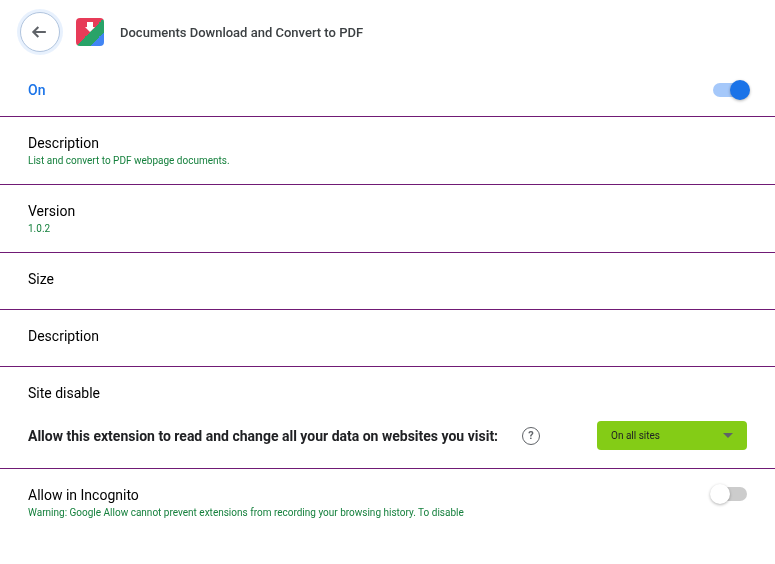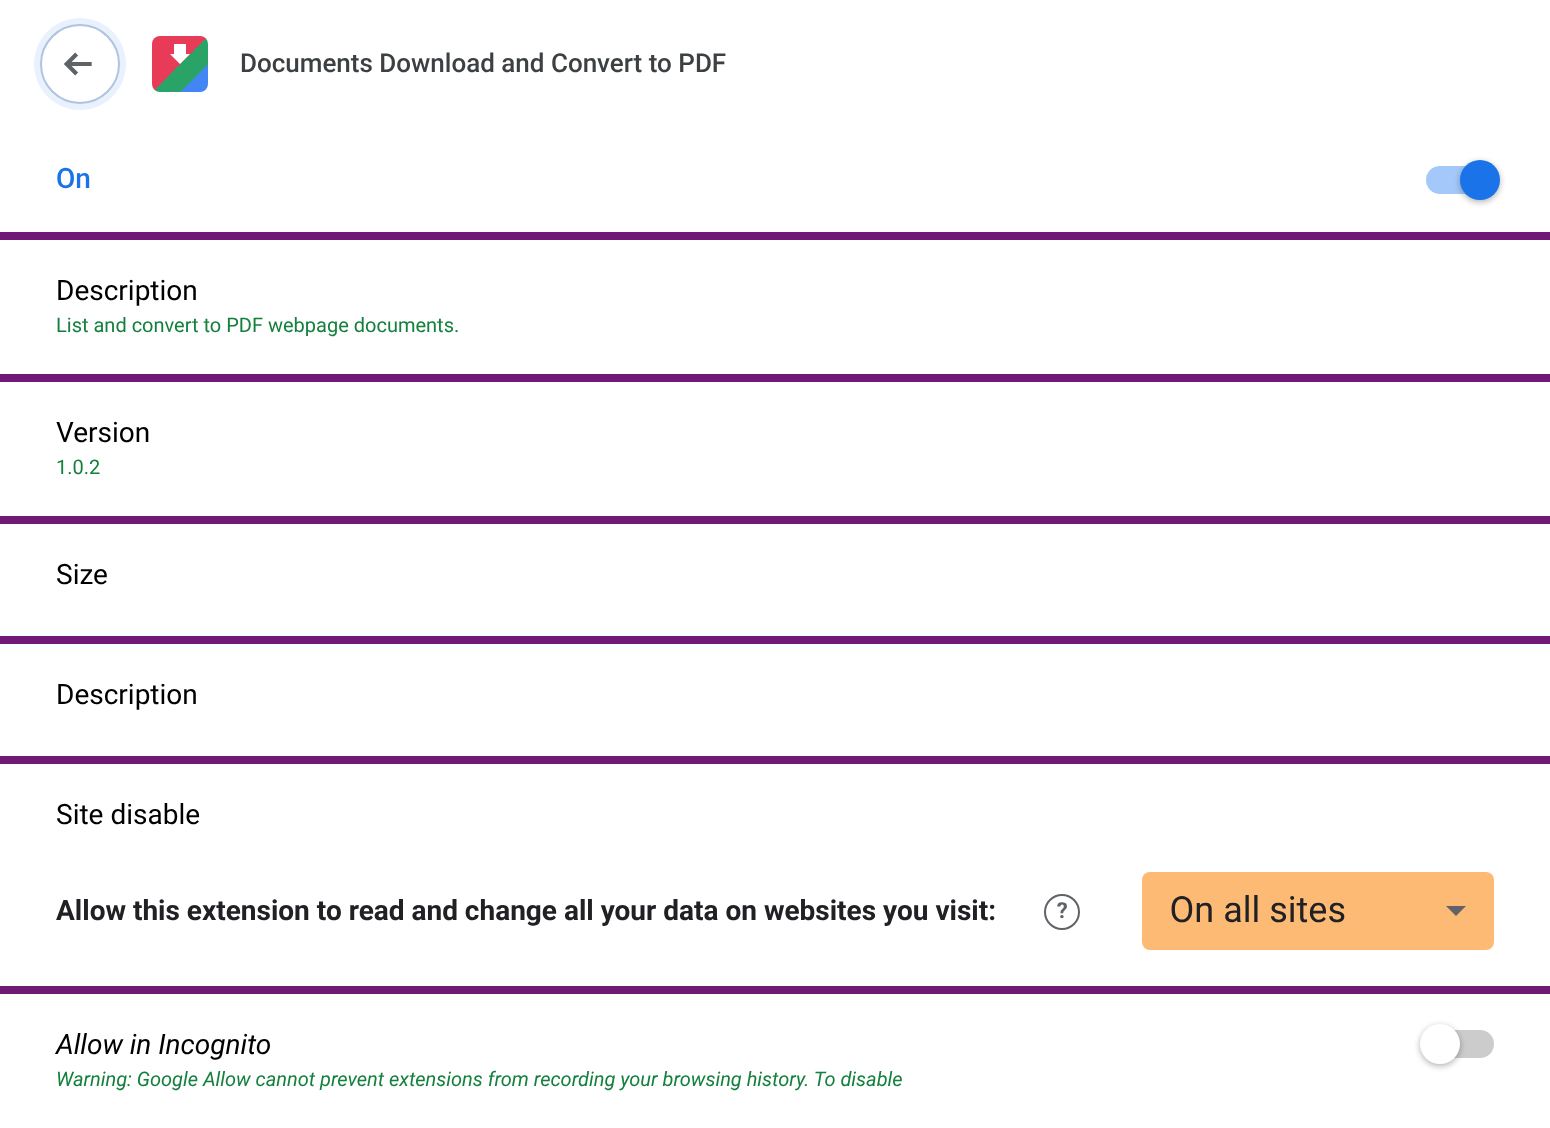--- a/index.html
+++ b/index.html
@@ -54,21 +54,21 @@
       background: #fff;
       clip-path: polygon(20% 0%, 80% 0%, 80% 50%, 100% 50%, 50% 100%, 0% 50%, 20% 50%);
     }
     .ext-title {
       font-size: 13px;
       font-weight: 500;
       color: #3c4043;
     }
     .section {
       padding: 18px 28px;
-      border-bottom: 4px solid #701a75;
+      border-bottom: 1px solid #701a75;
     }
     .section:last-child {
       border-bottom: none;
     }
     .on-row {
       display: flex;
       justify-content: space-between;
       align-items: center;
     }
     .on-label {
@@ -132,25 +132,25 @@
       border: 1.5px solid #5f6368;
       border-radius: 50%;
       display: inline-flex;
       align-items: center;
       justify-content: center;
       font-size: 11px;
       color: #5f6368;
       cursor: pointer;
     }
     .dropdown {
-      background: #fdba74;
+      background: #84cc16;
       border: none;
       border-radius: 4px;
       padding: 9px 14px;
-      font-size: 18px;
+      font-size: 10px;
       color: #202124;
       display: flex;
       align-items: center;
       gap: 50px;
       cursor: pointer;
       min-width: 150px;
       justify-content: space-between;
     }
     .dropdown-arrow {
       width: 0;
@@ -160,21 +160,20 @@
       border-top: 5px solid #5f6368;
     }
     .incognito-section {
       display: flex;
       justify-content: space-between;
       align-items: flex-start;
       gap: 24px;
     }
     .incognito-text {
       flex: 1;
-      font-style: italic;
     }
   </style>
 </head>
 <body>
 
 <div class="header">
   <button class="back-button">
     <svg viewBox="0 0 24 24" fill="none" stroke="#5f6368" stroke-width="2.5">
       <path d="M19 12H5M10 6l-6 6 6 6"></path>
     </svg>

